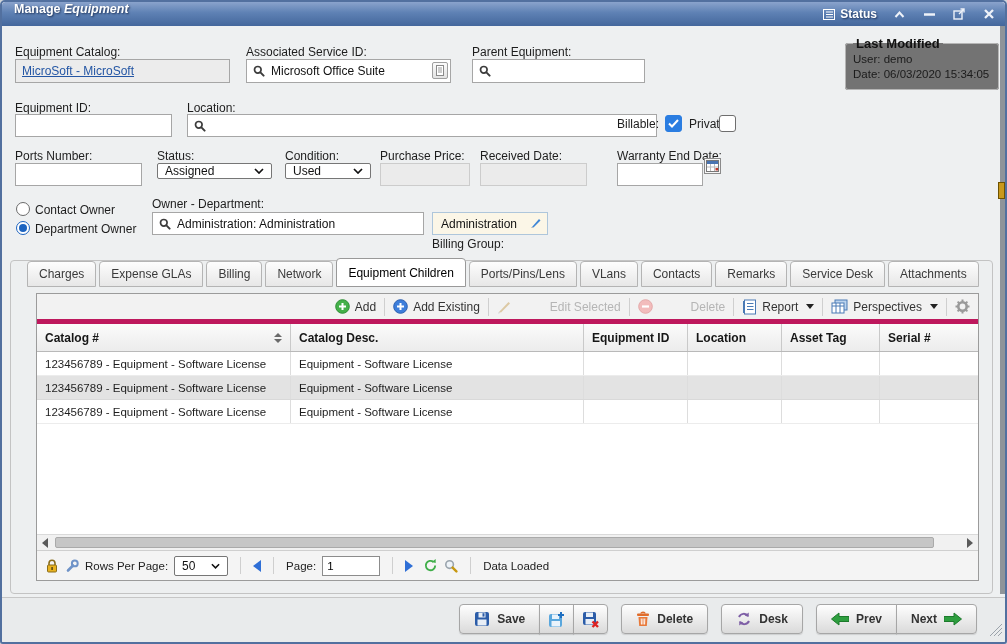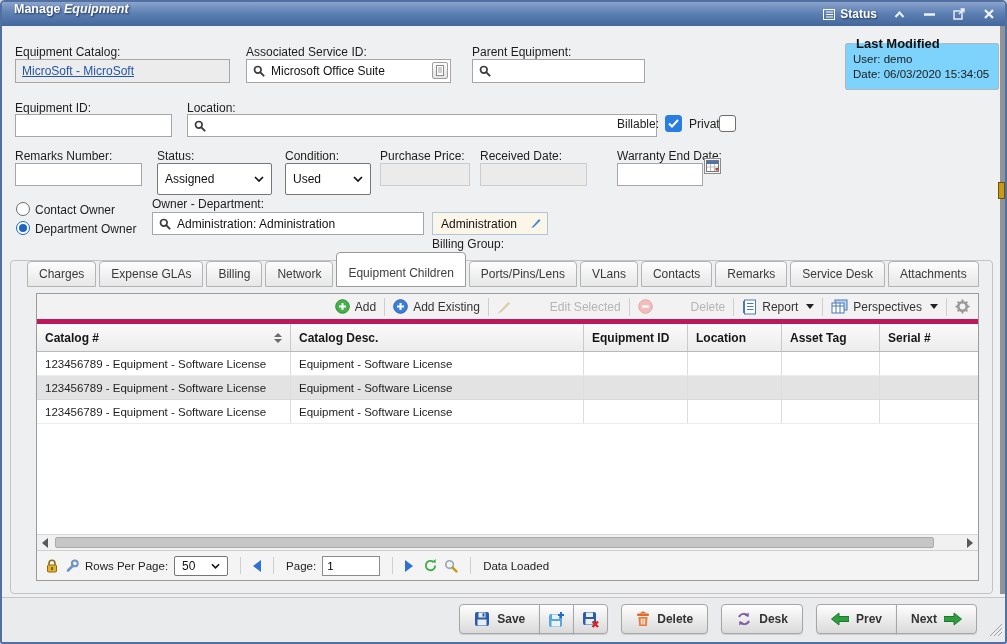--- a/index.html
+++ b/index.html
@@ -36,40 +36,40 @@
   .readonly { background:#ececec; display:flex; align-items:center; }
   .readonly a { color:#2456a4; font-size:12px; }
   .fieldval { font-size:12px; color:#111; white-space:nowrap; overflow:hidden; }
   .sidebtn {
     position:absolute; right:2px; top:2px; width:16px; height:17px;
     background:linear-gradient(#fbfbfb,#e3e3e3); border:1px solid #9f9f9f; border-radius:2px;
     display:flex; align-items:center; justify-content:center; cursor:pointer;
   }
   .selectbox {
     position:absolute; background:#fff; border:1px solid #767676; border-radius:2px;
-    height:32px; display:flex; align-items:center; justify-content:space-between;
+    height:16px; display:flex; align-items:center; justify-content:space-between;
     padding:0 7px; font-size:12px; color:#111; cursor:pointer;
   }
   .checkbox {
     position:absolute; width:17px; height:17px; background:#fff;
     border:1px solid #6e6e6e; border-radius:3px; cursor:pointer;
     display:flex; align-items:center; justify-content:center;
   }
   .checkbox svg { display:none; }
   .checkbox.on { background:#2a7de1; border-color:#2a7de1; }
   .checkbox.on svg { display:block; }
   .radio {
     position:absolute; width:14px; height:14px; border:1px solid #6b6b6b;
     border-radius:50%; background:#fff; cursor:pointer;
   }
   .radio.on { border-color:#1d64c0; }
   .radio.on::after { content:""; position:absolute; inset:2px; border-radius:50%; background:#1d64c0; }
   fieldset.lastmod {
     position:absolute; left:843px; top:34px; width:154px; height:54px;
-    border:1px solid #b5b5b5; border-radius:3px; padding:1px 6px 0 7px; background:#7dd3fc;
+    border:1px solid #b5b5b5; border-radius:3px; padding:1px 6px 0 7px; background:#737373;
   }
   fieldset.lastmod legend { font-size:13px; font-weight:bold; color:#111; padding:0 3px; }
   fieldset.lastmod div { font-size:11.5px; color:#1b1b1b; line-height:15px; }
   .cal-btn {
     position:absolute; left:702px; top:156px; width:17px; height:16px;
     background:#f6f6f6; border:1px solid #8a8a8a; display:flex; align-items:center; justify-content:center; cursor:pointer;
   }
   .billing-field {
     position:absolute; left:430px; top:210px; width:116px; height:23px;
     background:#fbf6e7; border:1px solid #aec6db; display:flex; align-items:center;
@@ -80,22 +80,22 @@
     position:absolute; left:8px; top:258px; width:983px; height:334px;
     background:#edeff0; border:1px solid #c3c3c3; border-radius:4px;
   }
   .tabs { position:absolute; left:16px; top:-1px; height:27px; display:flex; align-items:flex-end; }
   .tab {
     padding:5px 11px 5px; font-size:12px; color:#3a3a3a;
     background:linear-gradient(#fdfdfd,#e7e7e7); border:1px solid #b4b4b4;
     border-radius:4px 4px 0 0; margin-right:3px; cursor:pointer; white-space:nowrap;
   }
   .tab.active {
-    background:#fff; color:#404040; border-color:#999;
-    padding-top:13px; padding-bottom:6px; position:relative; z-index:2;
+    background:#fff; color:#000000; border-color:#999;
+    padding-top:7px; padding-bottom:6px; position:relative; z-index:2;
   }
   
   .grid {
     position:absolute; left:25px; top:32px; width:943px; height:288px;
     border:1px solid #9b9b9b; background:#fff; display:flex; flex-direction:column;
   }
   .gtoolbar {
     height:30px; background:#f2f2f2; border-bottom:5px solid #be185d;
     display:flex; align-items:center; justify-content:flex-end; padding-right:8px;
   }
@@ -248,21 +248,21 @@
 
   <span class="lbl" style="left:615px;top:115px;">Billable:</span>
   <span class="checkbox on" style="left:663px;top:113px;">
       <svg width="11" height="9" viewBox="0 0 11 9">
         <path d="M1 4.5 L4 7.5 L10 1" fill="none" stroke="#fff" stroke-width="2"></path>
       </svg>
     </span>
   <span class="lbl" style="left:687px;top:115px;">Private:</span>
   <span class="checkbox" style="left:717px;top:113px;"></span>
 
-  <span class="lbl" style="left:13px;top:147px;">Remarks Number:</span>
+  <span class="lbl" style="left:13px;top:147px;">Ports Number:</span>
   <input class="inp abs" style="left: 13px; top: 161px; width: 127px;" value="">
 
   <span class="lbl" style="left:155px;top:147px;">Status:</span>
   <div class="selectbox" style="left:155px;top:161px;width:115px;">
     <span>Assigned</span>
     <svg width="10" height="6" viewBox="0 0 10 6">
         <path d="M1 1 L5 5 L9 1" fill="none" stroke="#111" stroke-width="1.7"></path>
       </svg>
   </div>
 

